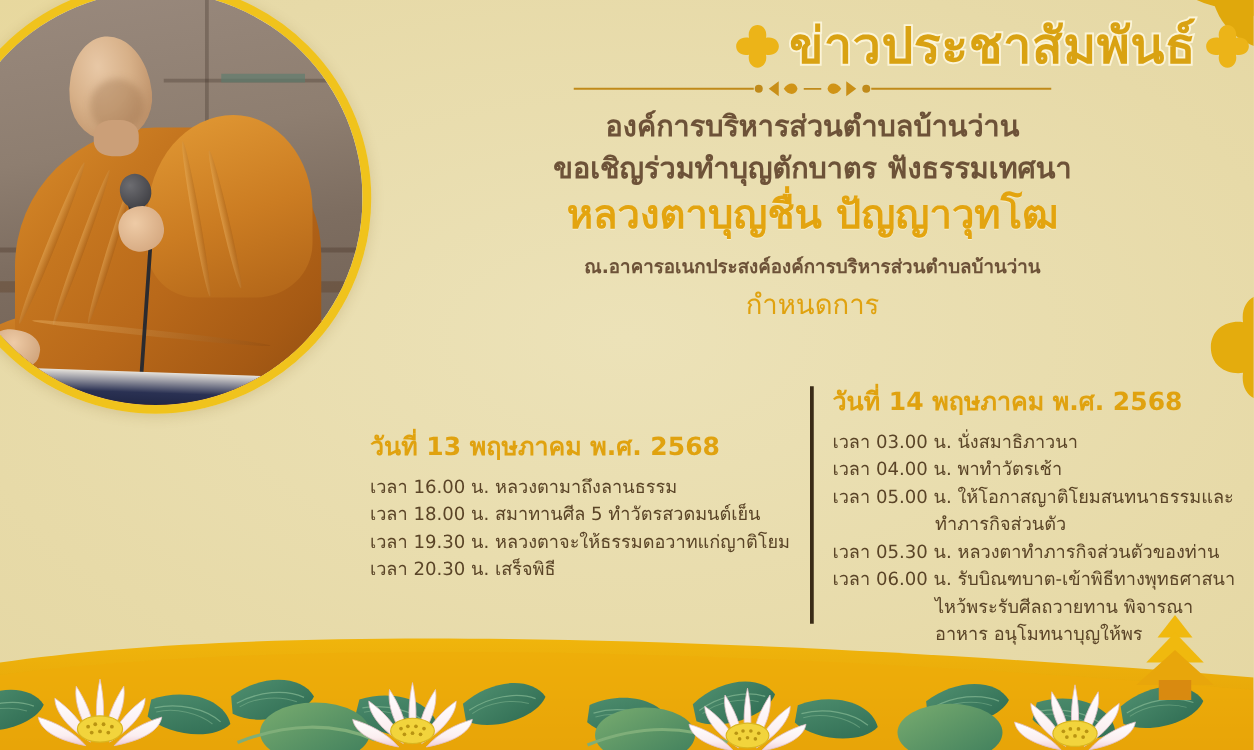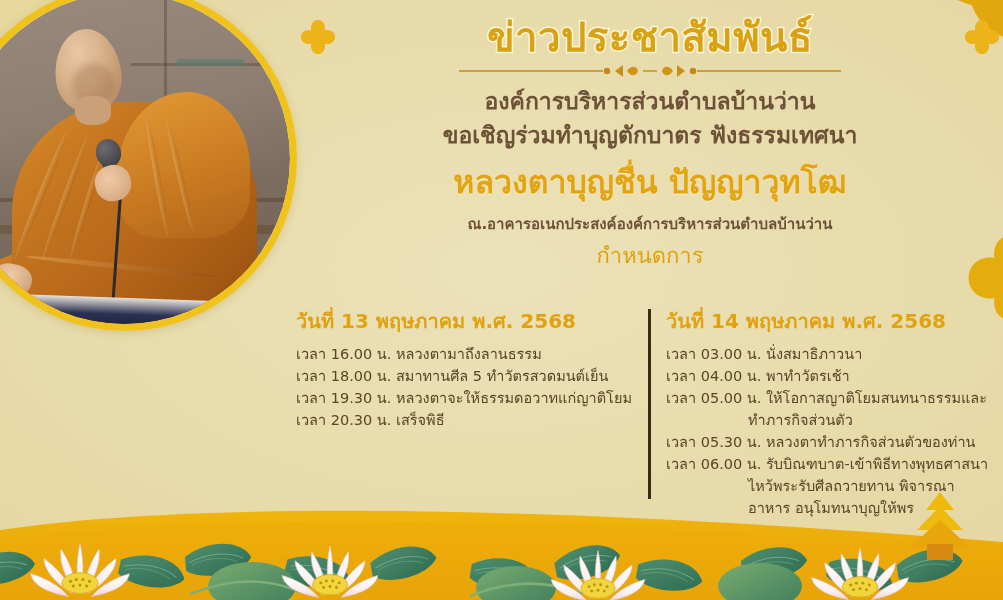--- a/index.html
+++ b/index.html
@@ -134,21 +134,21 @@
     position:absolute; left:6%; top:92%;
     width:90%; height:9%;
     background:linear-gradient(180deg,#e7e3dc,#2a3153 55%,#1d2340 100%);
     border-radius:4px;
     transform:rotate(2deg);
   }
 
   
   .header { position:absolute; left:300px; top:14px; width:700px; text-align:center; }
 
-  .title-row { display:flex; align-items:center; justify-content:space-between; gap:24px; }
+  .title-row { display:flex; align-items:center; justify-content:flex-end; gap:7px; }
   .orn-diamond { width:36px; height:36px; flex:0 0 36px; }
   .main-title {
     font-size:40px; font-weight:bold; letter-spacing:.5px;
     color:#d9a212;
     -webkit-text-stroke:3px #fbf4d8;
     paint-order:stroke fill;
     line-height:1.15;
     white-space:nowrap;
   }
   .divider { margin:2px auto 6px; width:390px; height:18px; display:block; }
@@ -156,40 +156,40 @@
   .org-line {
     font-size:23px; font-weight:bold; color:#6d5238;
     margin-top:0; line-height:1.35;font-family:Liberation Serif, serif;
   }
   .invite-line {
     font-size:23px; font-weight:bold; color:#6d5238;
     margin-top:3px; line-height:1.35;
   }
   .monk-name {
     font-size:32px; font-weight:bold; color:#e3a40f;
-    margin-top:11px; line-height:1.3;
+    line-height:1.3;
     text-shadow:0 1px 0 rgba(255,250,220,.55);
   }
   .venue-line {
     font-size:15px; font-weight:bold; color:#6d5238;
     margin-top:10px; line-height:1.35;
   }
   .agenda-word {
     font-size:22px; font-weight:normal; color:#e0a20f;
     margin-top:8px; line-height:1.3;
   }
 
   
   .schedule {
     position:absolute; left:296px; top:305px;
     width:690px; height:200px;
     display:flex;
   }
   .col { position:relative; }
-  .col-left { width:352px; padding-right:18px; }
+  .col-left { width:352px; padding-right:18px;margin-top:36px; }
   .col-right { width:338px; padding-left:18px; }
   .col-divider {
     position:absolute; left:352px; top:4px;
     width:3px; height:190px;
     background:#3a2b17;
   }
   .day-head {
     font-size:20px; font-weight:bold; color:#e0a20f;
     margin-bottom:6px; white-space:nowrap;
   }

